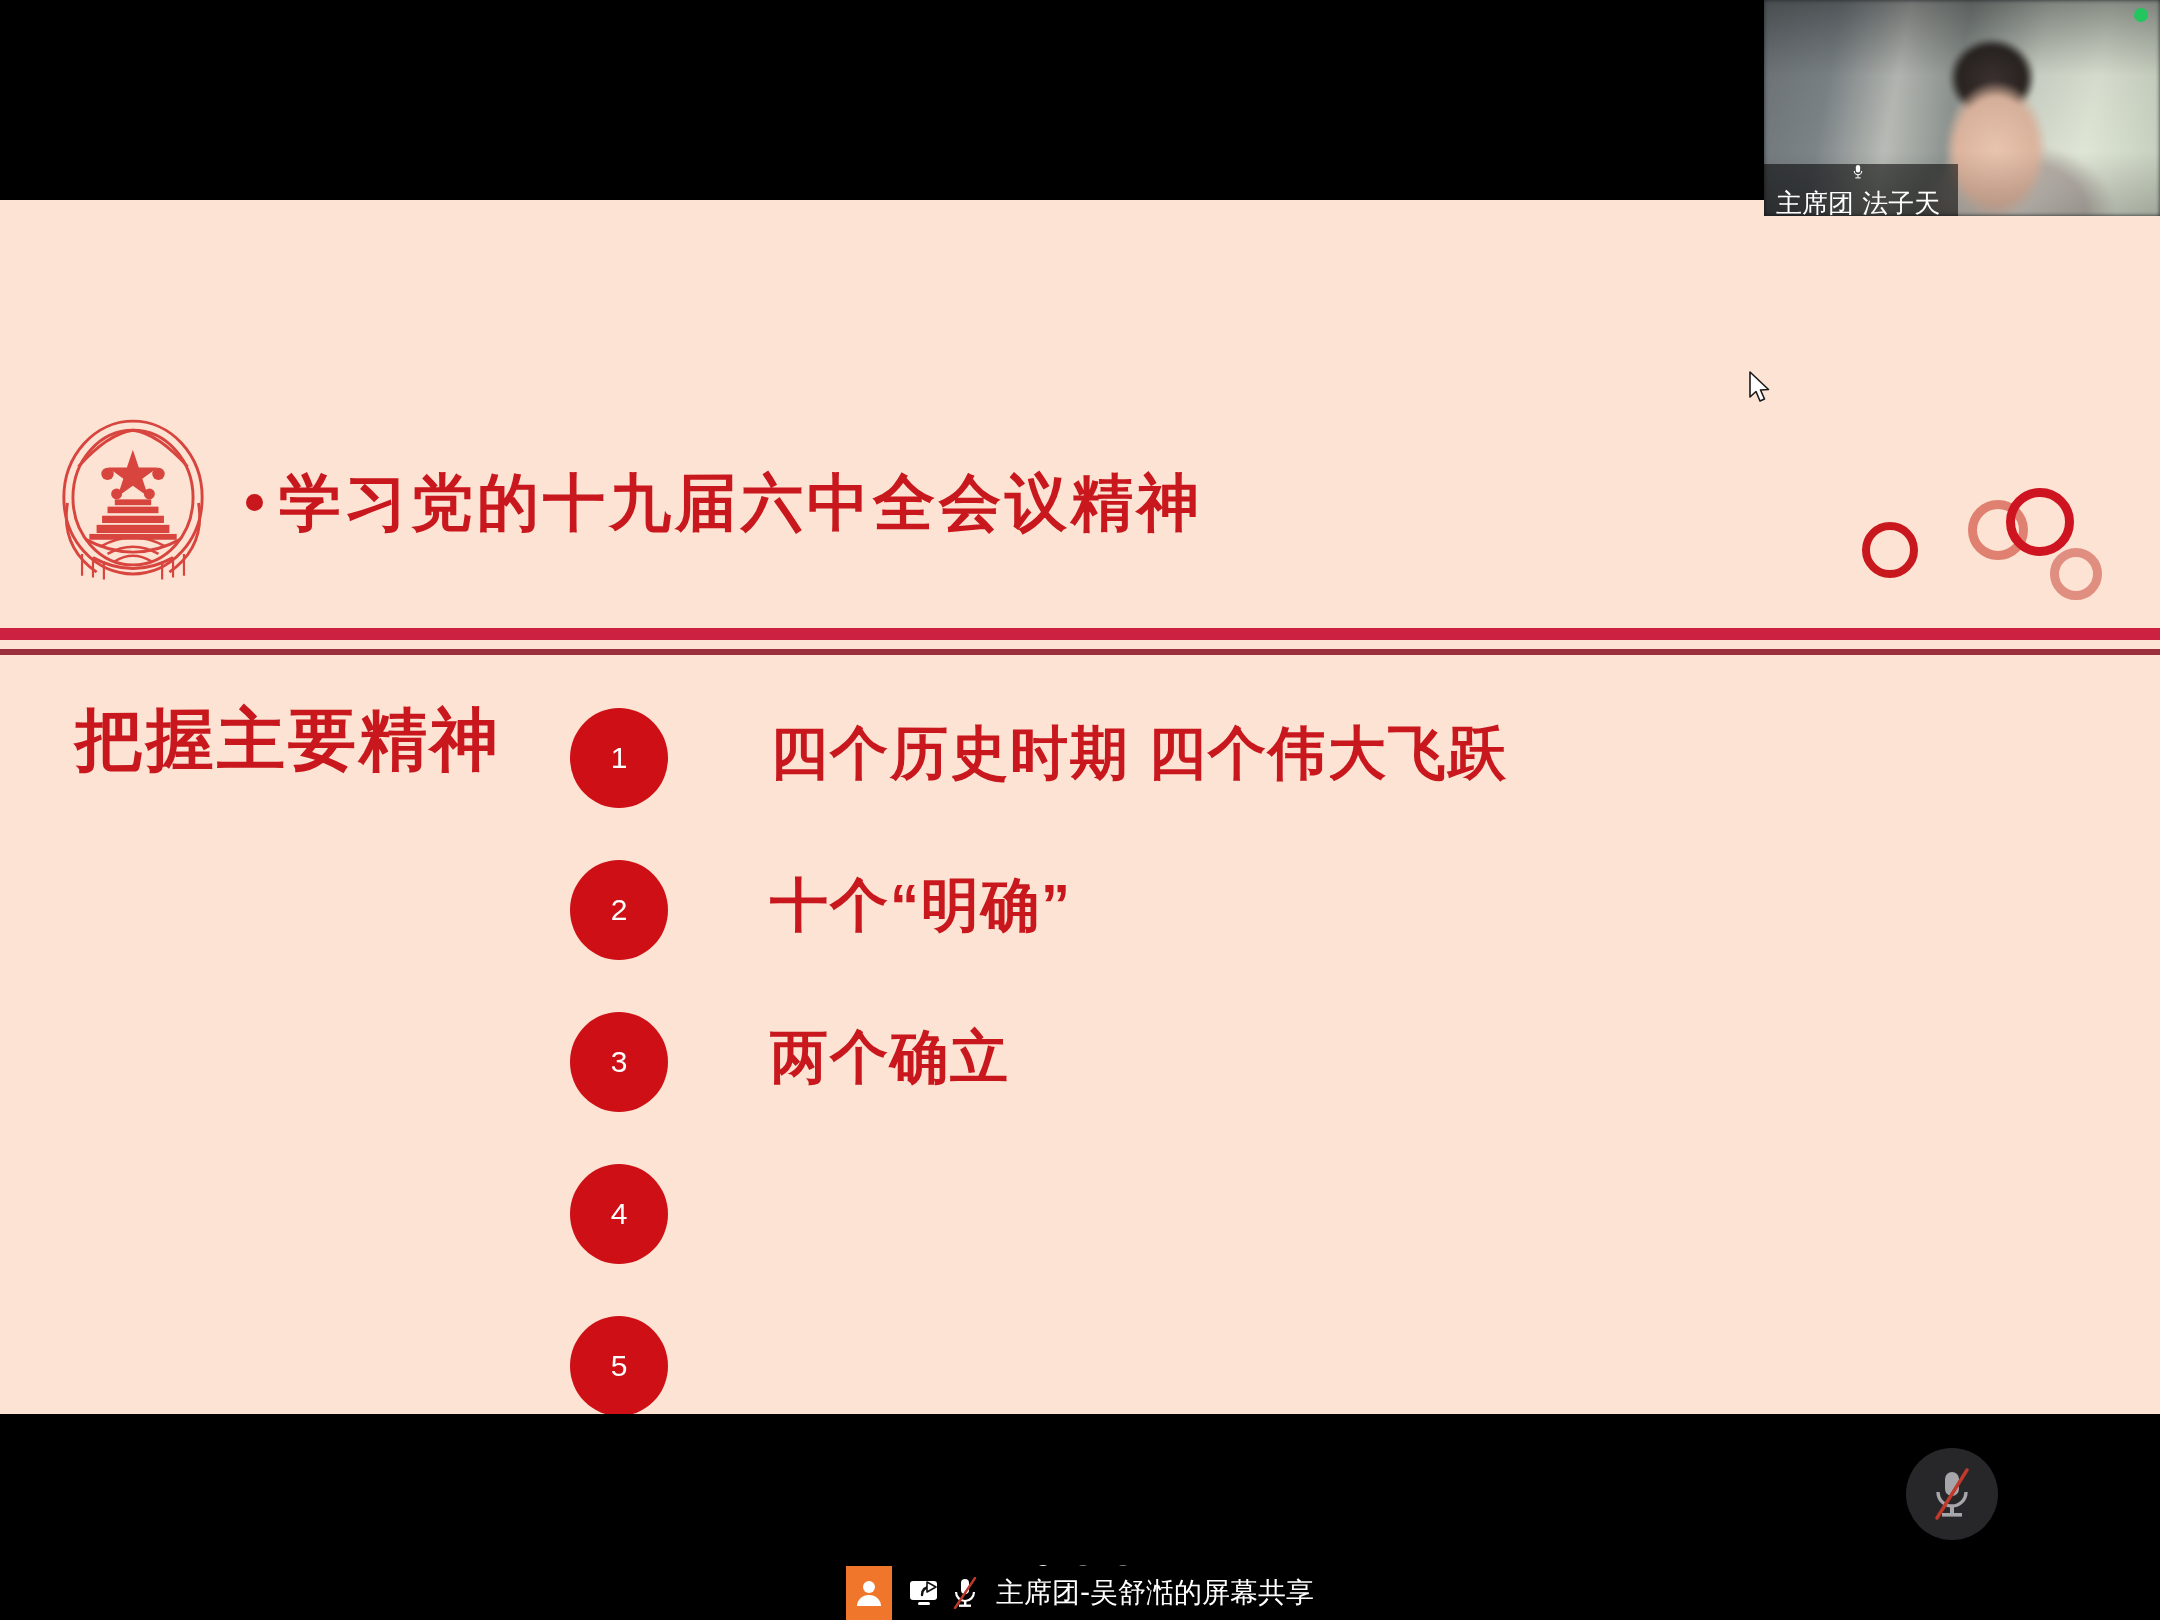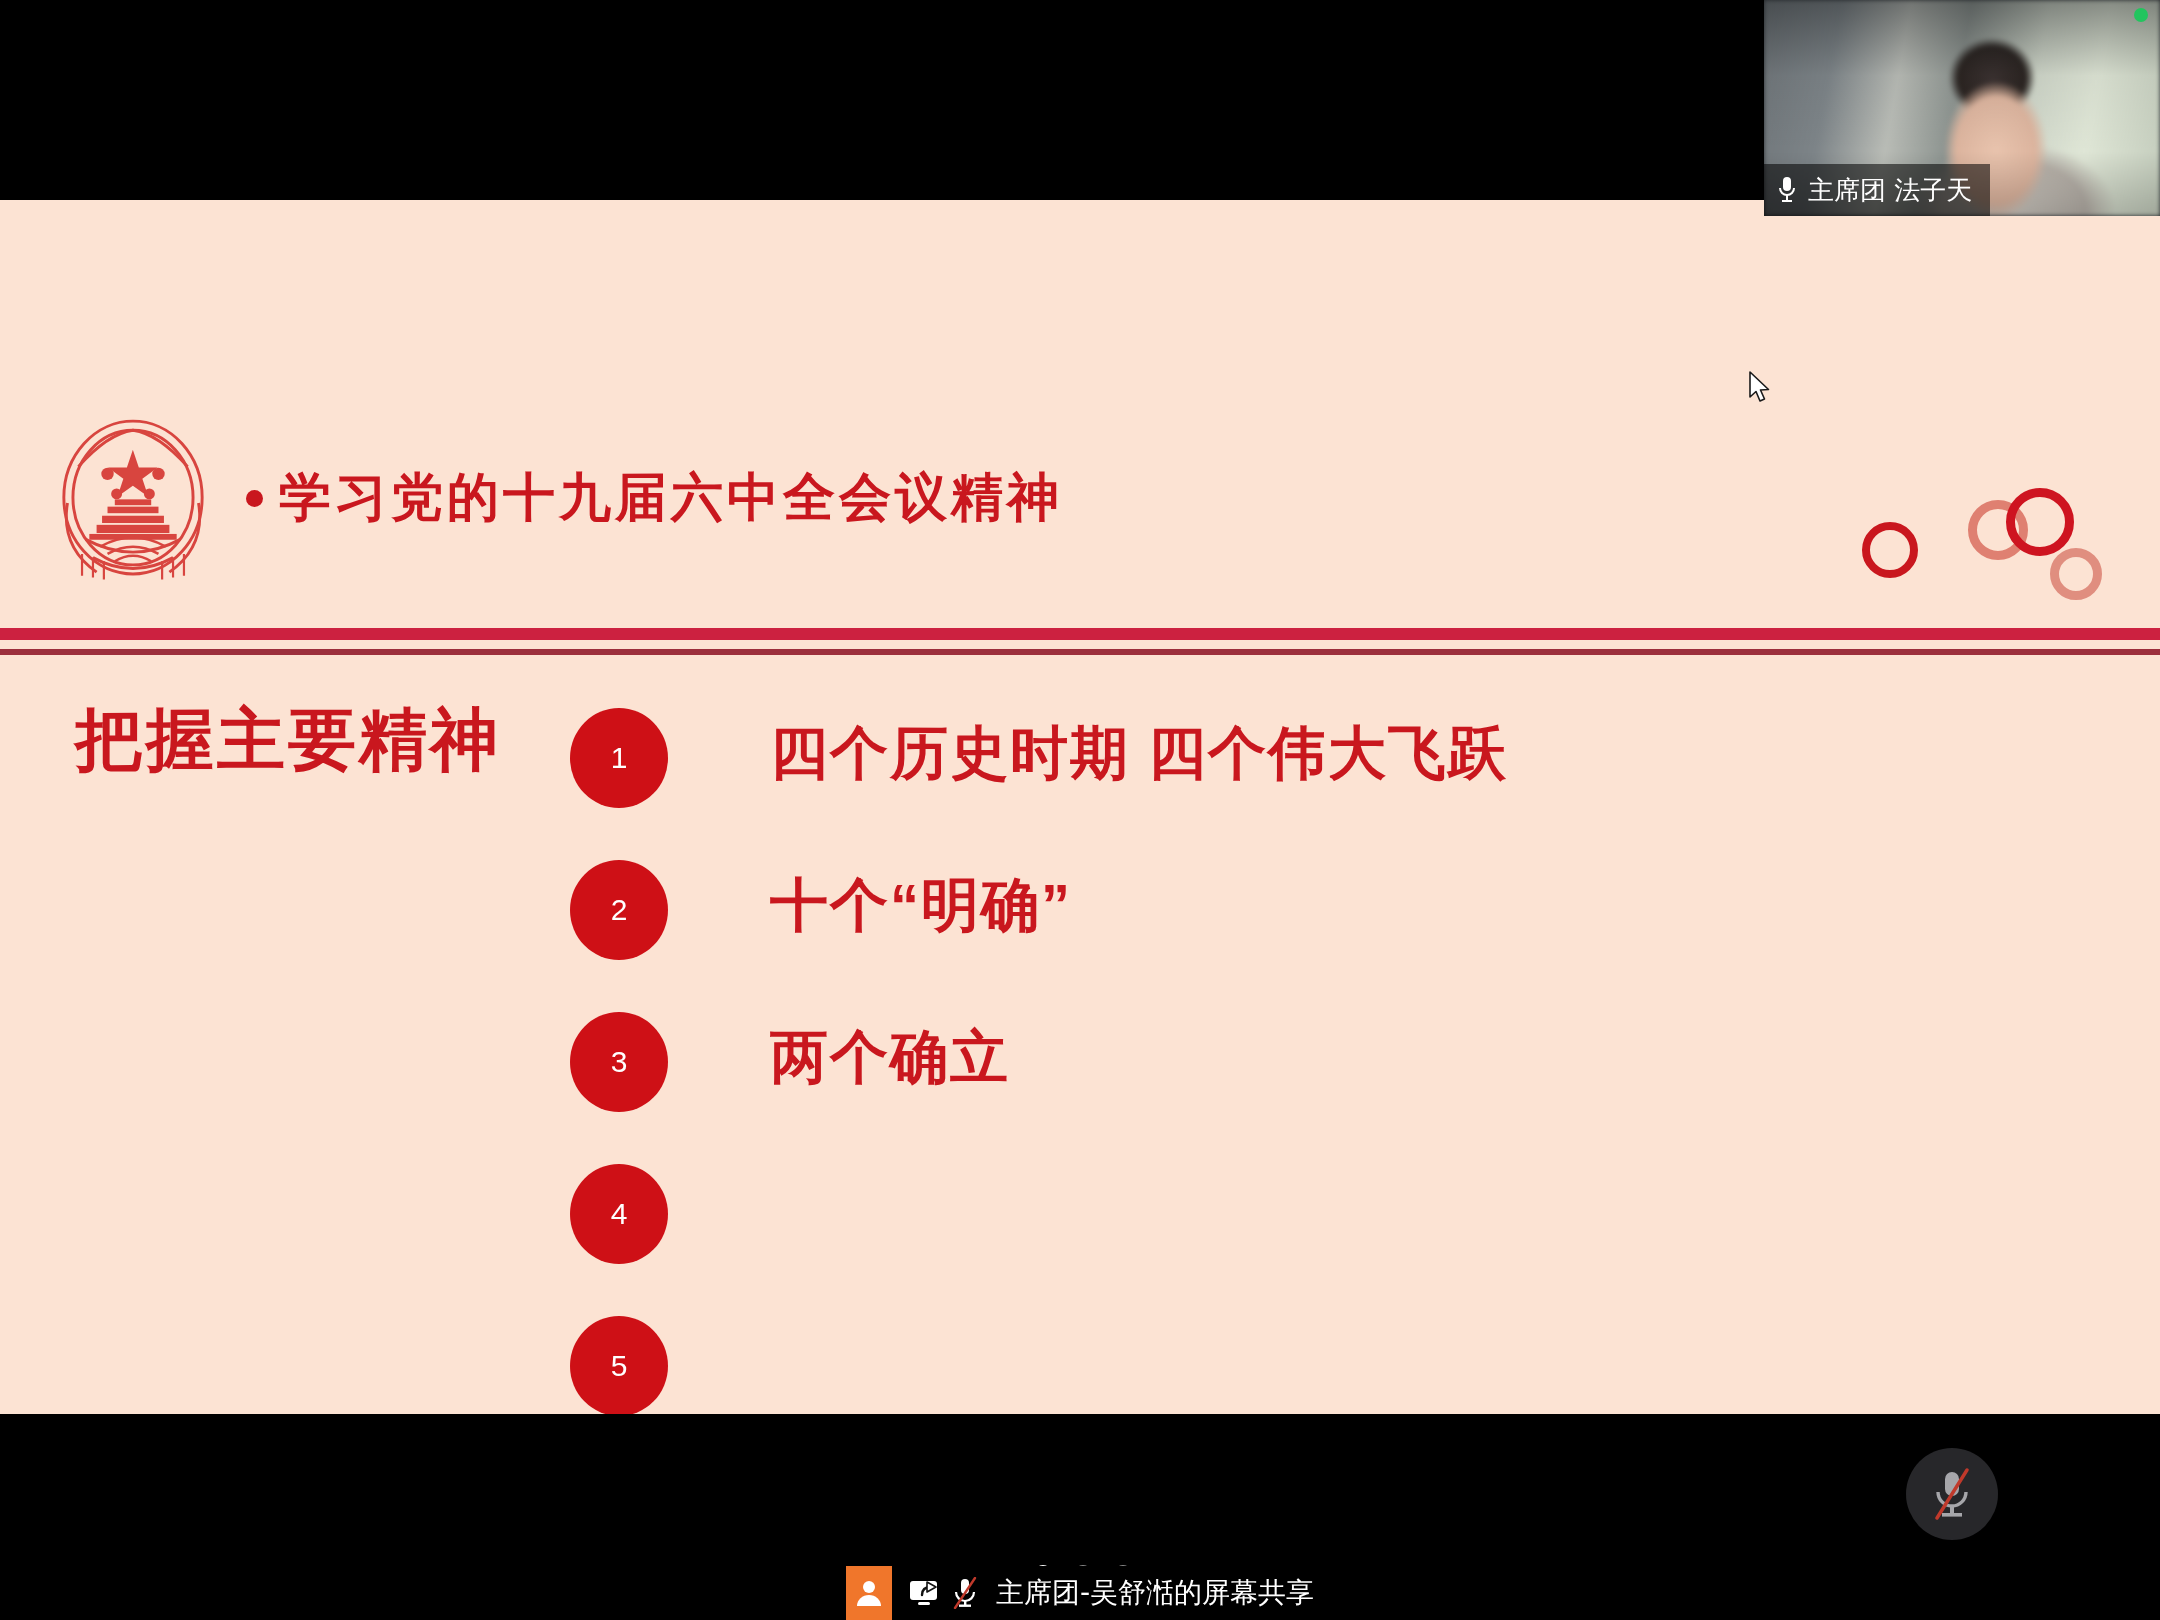--- a/index.html
+++ b/index.html
@@ -49,27 +49,27 @@
     top: 212px;          
     width: 182px;
     height: 182px;
   }
   #emblem svg { display:block; width:100%; height:100%; }
 
   #slide-title {
     position: absolute;
     left: 246px;
     top: 272px;
-    font-size: 52px;
+    font-size: 62px;
     font-weight: 700;
     color: #C9171E;
     letter-spacing: 4px;
     white-space: nowrap;
     line-height: 1;
-    font-family: Liberation Serif, serif;
+    font-family: Liberation Sans, sans-serif;
   }
   #title-bullet {
     display: inline-block;
     width: 17px;
     height: 17px;
     border-radius: 50%;
     background: #C9171E;
     vertical-align: middle;
     margin-right: 16px;
     margin-bottom: 10px;
@@ -198,20 +198,21 @@
   #webcam-namebar {
     position: absolute;
     left: 0;
     bottom: 0;
     height: 52px;
     padding: 0 18px 0 12px;
     display: flex;
     align-items: center;
     gap: 10px;
     background: rgba(0,0,0,0.55);
+    flex-direction: column;
   }
   #webcam-mic-icon { width: 22px; height: 30px; display:block; }
   #webcam-name {
     color: #FFFFFF;
     font-size: 26px;
     line-height: 1;
     white-space: nowrap;
     font-family: "DejaVu Sans", "Liberation Sans", sans-serif;
   }
 

